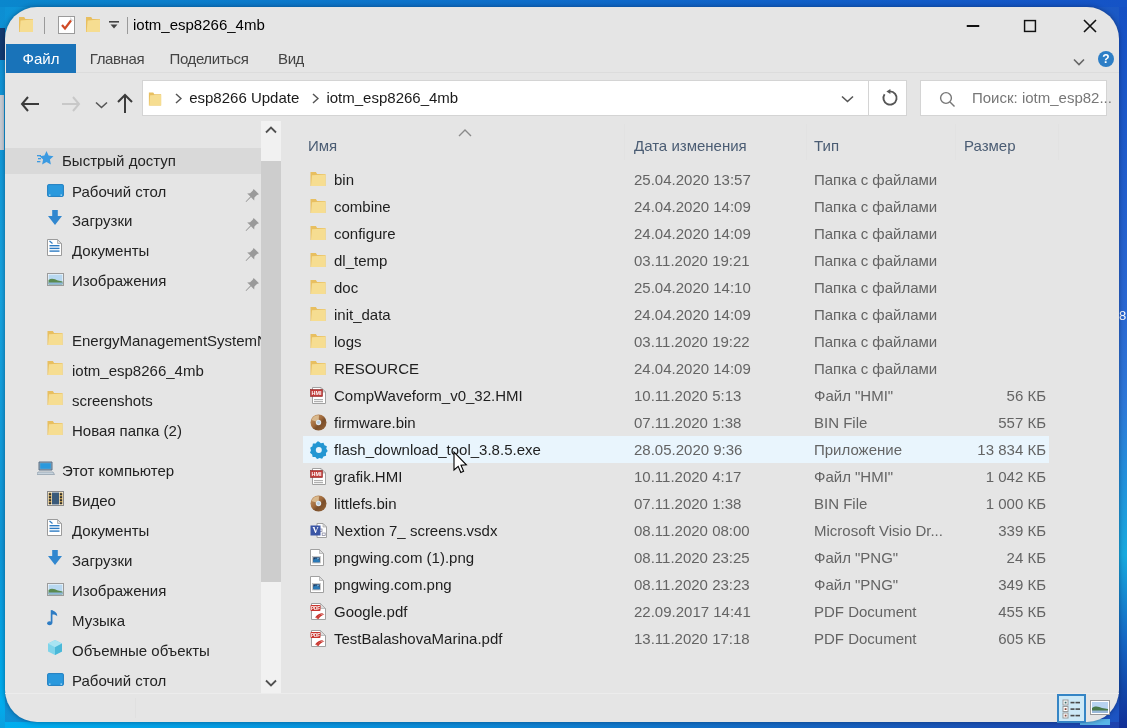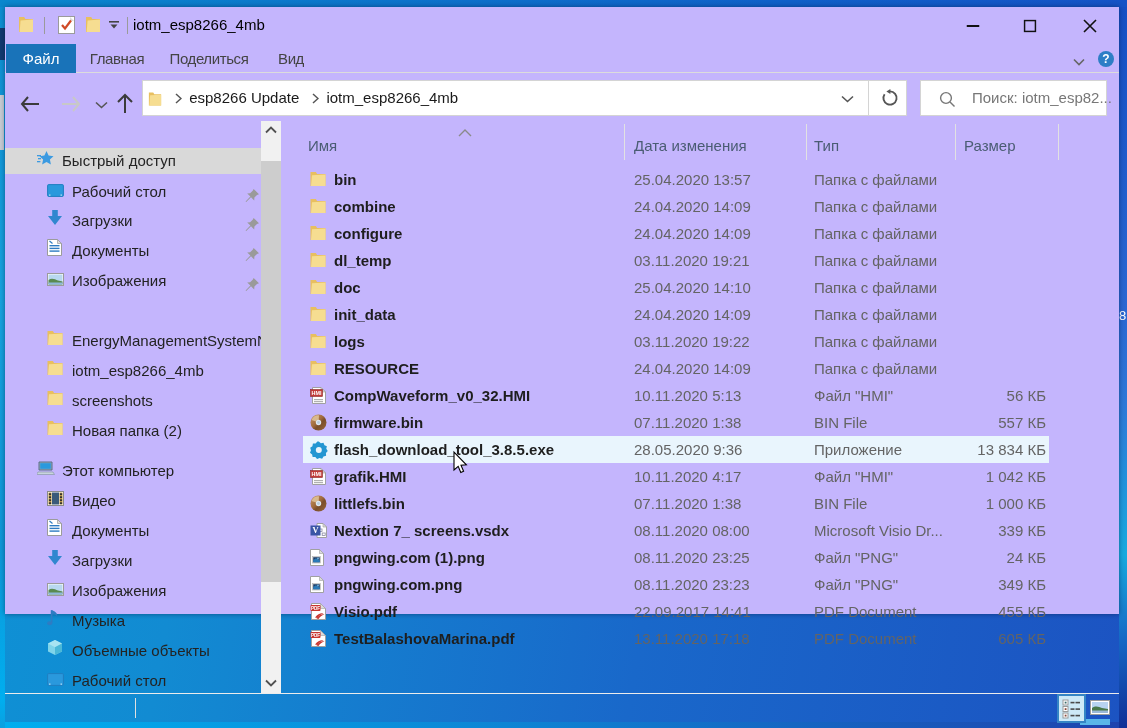--- a/index.html
+++ b/index.html
@@ -13,22 +13,22 @@
   background:linear-gradient(#0d8ed2,#16a3df 40%,#0e97d8 75%,#00aeef 96%,#0aa0e0); }
 #edge-right { left:1119px; top:7px; width:8px; height:721px;
   background:linear-gradient(#1550c4,#2a67d2 42%,#2e78d8 55%,#18aadf 76%,#1566c4 88%,#112f96); }
 #edge-bottom { left:5px; top:722px; width:1114px; height:6px;
   background:linear-gradient(to right,#00aeef,#0d85d4 45%,#1e43ae); }
 #lblob1 { left:0; top:28px; width:5px; height:32px; background:#123a70; }
 #lblob2 { left:0; top:95px; width:4px; height:55px; background:#c7cdd4; }
 #rfrag { left:1119px; top:308px; width:8px; height:22px; color:#fff; font-size:13px; }
 #bblob { left:1080px; top:719px; width:30px; height:6px; background:#59b6e8; }
 
-#win { position:absolute; left:5px; top:7px; width:1114px; height:607px;
-  background:#c4b5fd; box-shadow:0 0 5px rgba(0,10,40,.45); font-size:15px; color:#1a1a1a; }
+#win { position:absolute; left:5px; top:7px; width:1114px; height:715px;
+  background:#e5e5e5; box-shadow:0 0 5px rgba(0,10,40,.45); font-size:15px; color:#1a1a1a;border-radius:32px; }
 
 
 #titlebar { position:absolute; left:0; top:0; width:100%; height:37px; }
 .qat-ico { position:absolute; top:9px; }
 .qsep { position:absolute; top:10px; width:1px; height:17px; background:#9a9a9a; }
 #title-text { position:absolute; left:128px; top:9px; font-size:15px; color:#000; }
 .capbtn { position:absolute; top:0; width:57px; height:37px; }
 .capbtn svg { position:absolute; left:50%; top:50%; transform:translate(-50%,-50%); }
 
 
@@ -67,21 +67,21 @@
 .sarrow { position:absolute; left:4px; }
 
 
 #main { position:absolute; left:281px; top:0; width:833px; height:572px; }
 #hdr { position:absolute; left:0; top:0; width:100%; height:45px; color:#4a5c73; }
 .hsep { position:absolute; top:3px; width:1px; height:36px; background:#e2e2e2; }
 .hlbl { position:absolute; top:16px; }
 #sortchev { position:absolute; left:172px; top:8px; }
 .frow { position:absolute; left:17px; width:746px; height:27px; }
 .frow .fico { position:absolute; left:7px; top:5px; }
-.frow .name { position:absolute; left:31px; top:5px; color:#1e1e1e; white-space:nowrap;font-weight:bold; }
+.frow .name { position:absolute; left:31px; top:5px; color:#1e1e1e; white-space:nowrap; }
 .frow .date { position:absolute; left:331px; top:5px; color:#646464; white-space:nowrap; }
 .frow .typ  { position:absolute; left:511px; top:5px; color:#646464; white-space:nowrap; }
 .frow .siz  { position:absolute; left:643px; top:5px; width:100px; text-align:right; color:#646464; white-space:nowrap; }
 #hover-row { background:#e9f5fd; }
 
 
 #status { position:absolute; left:0; top:686px; width:100%; height:29px; border-top:1px solid #ececec; }
 #status .cnt { position:absolute; left:18px; top:6px; color:#46566b;margin-top:36px; }
 #status .sdiv { position:absolute; left:130px; top:4px; width:1px; height:20px; background:#e0e0e0; }
 #viewbtn1 { position:absolute; left:1052px; top:0; width:29px; height:29px;
@@ -585,21 +585,21 @@
           </div>
           <div class="frow" style="top:477px">
     <span class="fico"><svg width="16" height="17" viewBox="0 0 16 17">
                 <path d="M1.5 0.5 H10.5 L15.5 5.5 V16.5 H1.5Z" fill="#fff" stroke="#a0a0a0"></path>
                 <path d="M10.5 0.5 V5.5 H15.5Z" fill="#dcdcdc" stroke="#a0a0a0" stroke-width=".6"></path>
                 <rect x="0.5" y="2" width="10" height="6" rx="1" fill="#c9362f"></rect>
                 <text x="5.5" y="6.7" font-size="4.6" font-weight="bold" fill="#fff" text-anchor="middle" font-family="Liberation Sans">PDF</text>
                 <path d="M5 14.5 C8 10.5 11 10 13.5 10.5 C11.5 11 9 12.5 7.5 15Z" fill="#c9362f"></path>
                 <path d="M6.5 15.5 C9.5 11.5 12 11 14.5 11.5 C12.5 12 10 13.5 8.5 16Z" fill="#c9362f"></path>
               </svg></span>
-    <span class="name">Visio.pdf</span>
+    <span class="name">Google.pdf</span>
     <span class="date">22.09.2017 14:41</span>
     <span class="typ">PDF Document</span>
     <span class="siz">455 КБ</span>
           </div>
           <div class="frow" style="top:504px">
     <span class="fico"><svg width="16" height="17" viewBox="0 0 16 17">
                 <path d="M1.5 0.5 H10.5 L15.5 5.5 V16.5 H1.5Z" fill="#fff" stroke="#a0a0a0"></path>
                 <path d="M10.5 0.5 V5.5 H15.5Z" fill="#dcdcdc" stroke="#a0a0a0" stroke-width=".6"></path>
                 <rect x="0.5" y="2" width="10" height="6" rx="1" fill="#c9362f"></rect>
                 <text x="5.5" y="6.7" font-size="4.6" font-weight="bold" fill="#fff" text-anchor="middle" font-family="Liberation Sans">PDF</text>

